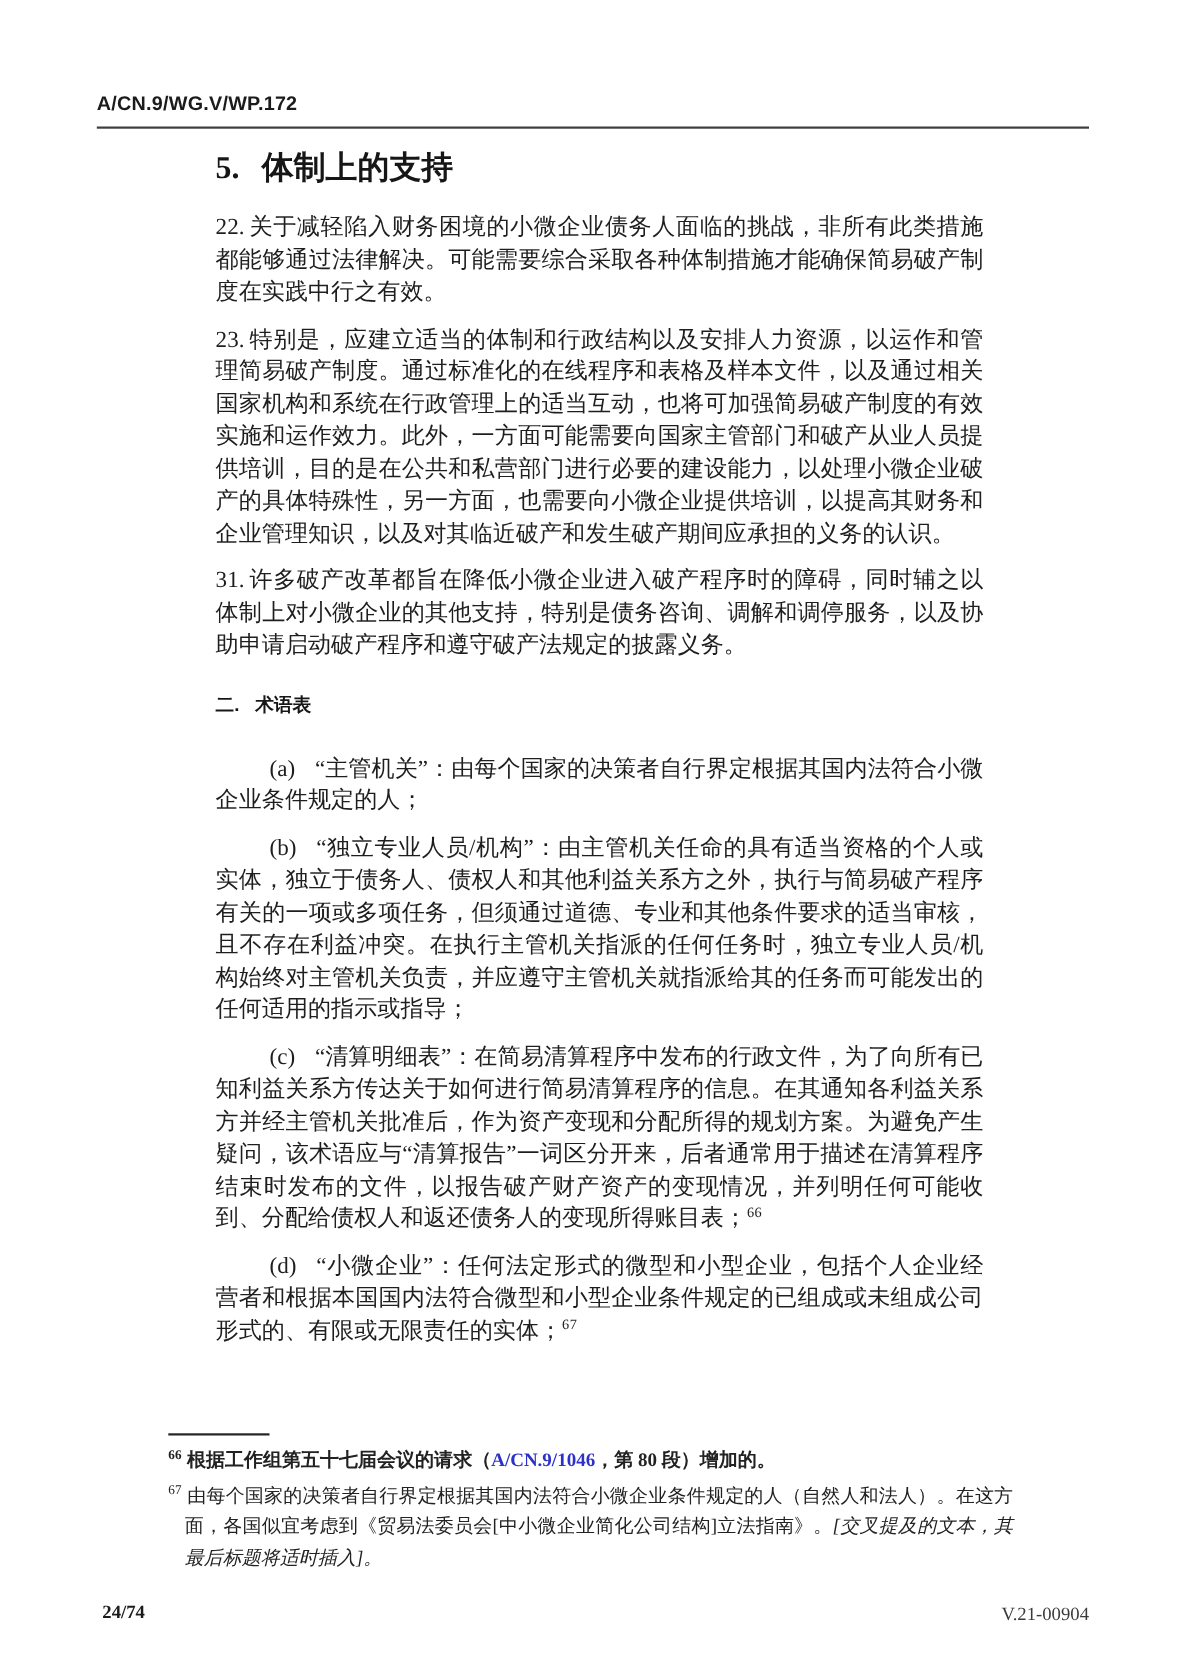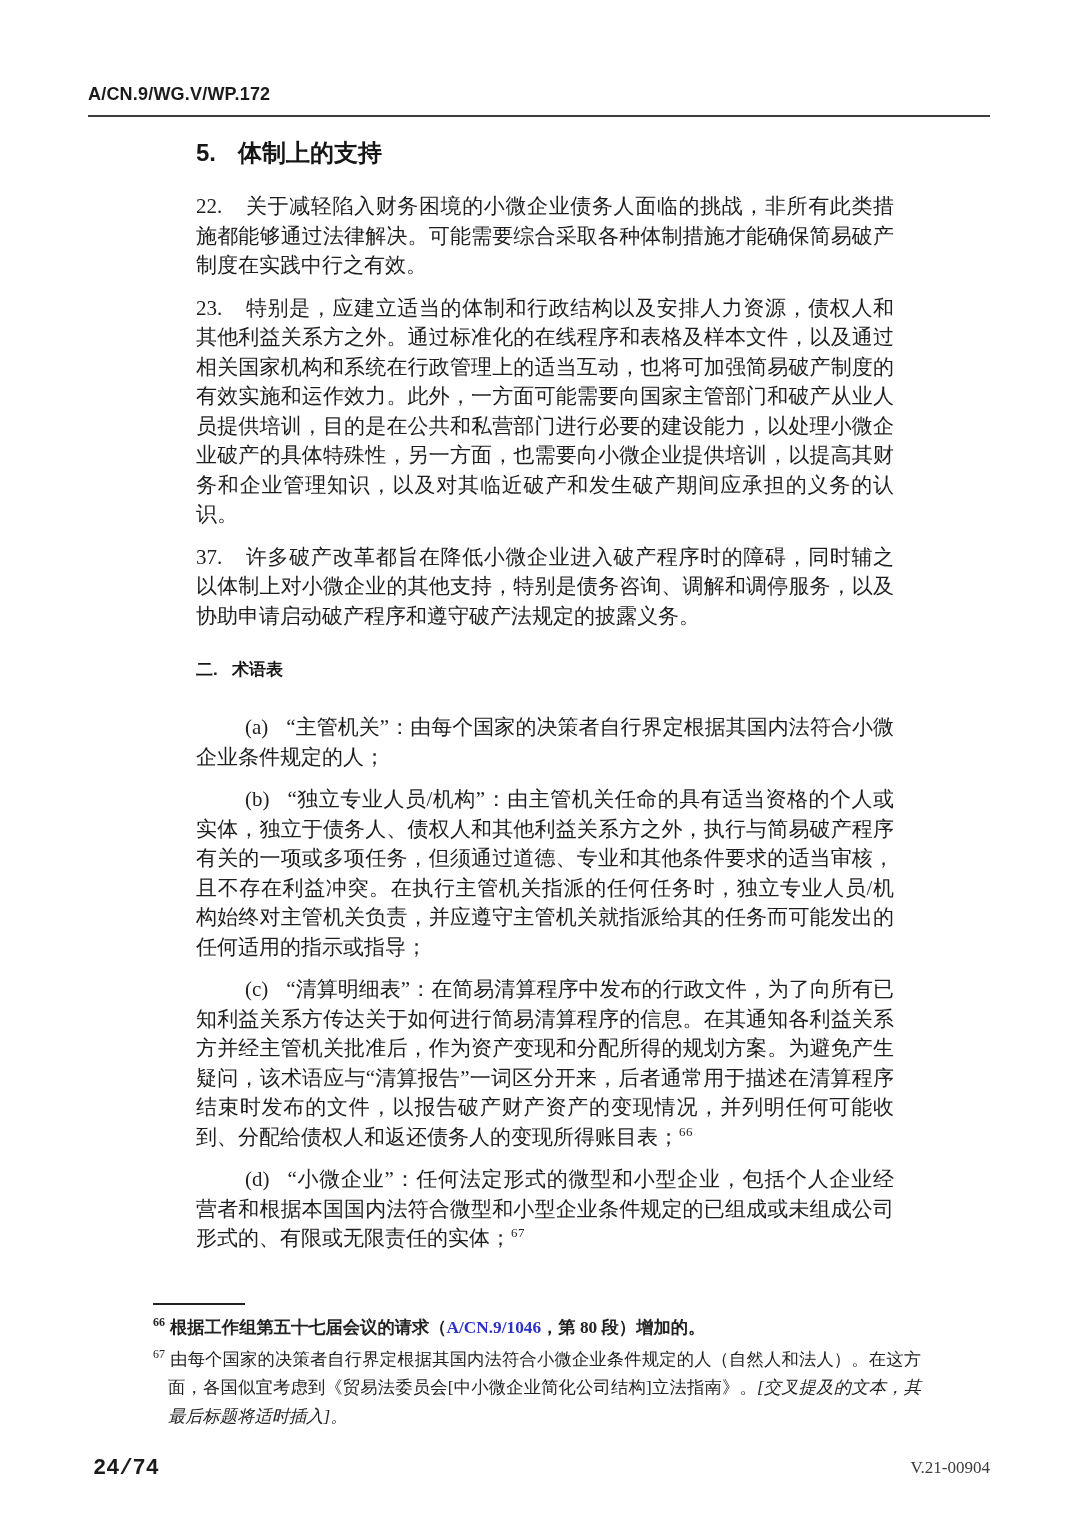--- a/index.html
+++ b/index.html
@@ -35,32 +35,32 @@
     left: 196px;
     top: 138px;
     width: 698px;
   }
   .sec-heading {
     font-family: "Liberation Sans", "DejaVu Sans", sans-serif;
     font-weight: 700;
     color: #161616;
     margin: 0 0 24px 0;
   }
-  .sec-heading.lvl5 { font-size: 24px; line-height: 30px; }
+  .sec-heading.lvl5 { font-size: 29px; line-height: 30px; font-family: Liberation Serif, serif; }
   .sec-heading.glossary { font-size: 17px; line-height: 34px; margin-top: 22px; margin-bottom: 26px; }
   .h-num5 { display: inline-block; width: 42px; }
   .h-num2 { display: inline-block; width: 36px; }
   .para, .item {
     margin: 0 0 13px 0;
     font-size: 21px;
     line-height: 29.5px;
     text-align: justify;
     text-justify: inter-ideograph;
   }
-  .pnum { margin-right: 23px; }
+  .pnum { margin-right: 4px; }
   .item { text-indent: 49px; }
   .plabel { margin-right: 18px; }
   sup.ref {
     font-size: 13px;
     line-height: 0;
     vertical-align: super;
     letter-spacing: 0.5px;
   }
   .footnotes {
     position: absolute;
@@ -89,23 +89,23 @@
   .fn .link {
     color: #2d31c8;
     cursor: pointer;
     text-decoration: none;
   }
   .fn .it { font-style: italic; }
   .footer-left {
     position: absolute;
     left: 93px;
     top: 1456px;
-    font-family: Liberation Mono, monospace;
+    font-family: Liberation Serif, serif;
     font-weight: 700;
-    font-size: 22px;
+    font-size: 17px;
     color: #1b1b1b;
   }
   .footer-right {
     position: absolute;
     right: 90px;
     top: 1458px;
     font-size: 17px;
     color: #3a3a3a;
   }
 </style>
@@ -121,25 +121,25 @@
 
     <h2 class="sec-heading lvl5">
       <span class="h-num5">5.</span><span>体制上的支持</span>
     </h2>
 
     <p class="para">
       <span class="pnum">22.</span><span>关于减轻陷入财务困境的小微企业债务人面临的挑战，非所有此类措施都能够通过法律解决。可能需要综合采取各种体制措施才能确保简易破产制度在实践中行之有效。</span>
     </p>
 
     <p class="para">
-      <span class="pnum">23.</span><span>特别是，应建立适当的体制和行政结构以及安排人力资源，债权人和其他利益关系方之外。通过标准化的在线程序和表格及样本文件，以及通过相关国家机构和系统在行政管理上的适当互动，也将可加强简易破产制度的有效实施和运作效力。此外，一方面可能需要向国家主管部门和破产从业人员提供培训，目的是在公共和私营部门进行必要的建设能力，以处理小微企业破产的具体特殊性，另一方面，也需要向小微企业提供培训，以提高其财务和企业管理知识，以及对其临近破产和发生破产期间应承担的义务的认识。</span>
+      <span class="pnum">23.</span><span>特别是，应建立适当的体制和行政结构以及安排人力资源，以运作和管理简易破产制度。通过标准化的在线程序和表格及样本文件，以及通过相关国家机构和系统在行政管理上的适当互动，也将可加强简易破产制度的有效实施和运作效力。此外，一方面可能需要向国家主管部门和破产从业人员提供培训，目的是在公共和私营部门进行必要的建设能力，以处理小微企业破产的具体特殊性，另一方面，也需要向小微企业提供培训，以提高其财务和企业管理知识，以及对其临近破产和发生破产期间应承担的义务的认识。</span>
     </p>
 
     <p class="para">
-      <span class="pnum">37.</span><span>许多破产改革都旨在降低小微企业进入破产程序时的障碍，同时辅之以体制上对小微企业的其他支持，特别是债务咨询、调解和调停服务，以及协助申请启动破产程序和遵守破产法规定的披露义务。</span>
+      <span class="pnum">31.</span><span>许多破产改革都旨在降低小微企业进入破产程序时的障碍，同时辅之以体制上对小微企业的其他支持，特别是债务咨询、调解和调停服务，以及协助申请启动破产程序和遵守破产法规定的披露义务。</span>
     </p>
 
     <h2 class="sec-heading glossary">
       <span class="h-num2">二.</span><span>术语表</span>
     </h2>
 
 
     <p class="item">
       <span class="plabel">(a)</span><span>“主管机关”：由每个国家的决策者自行界定根据其国内法符合小微企业条件规定的人；</span>
     </p>

